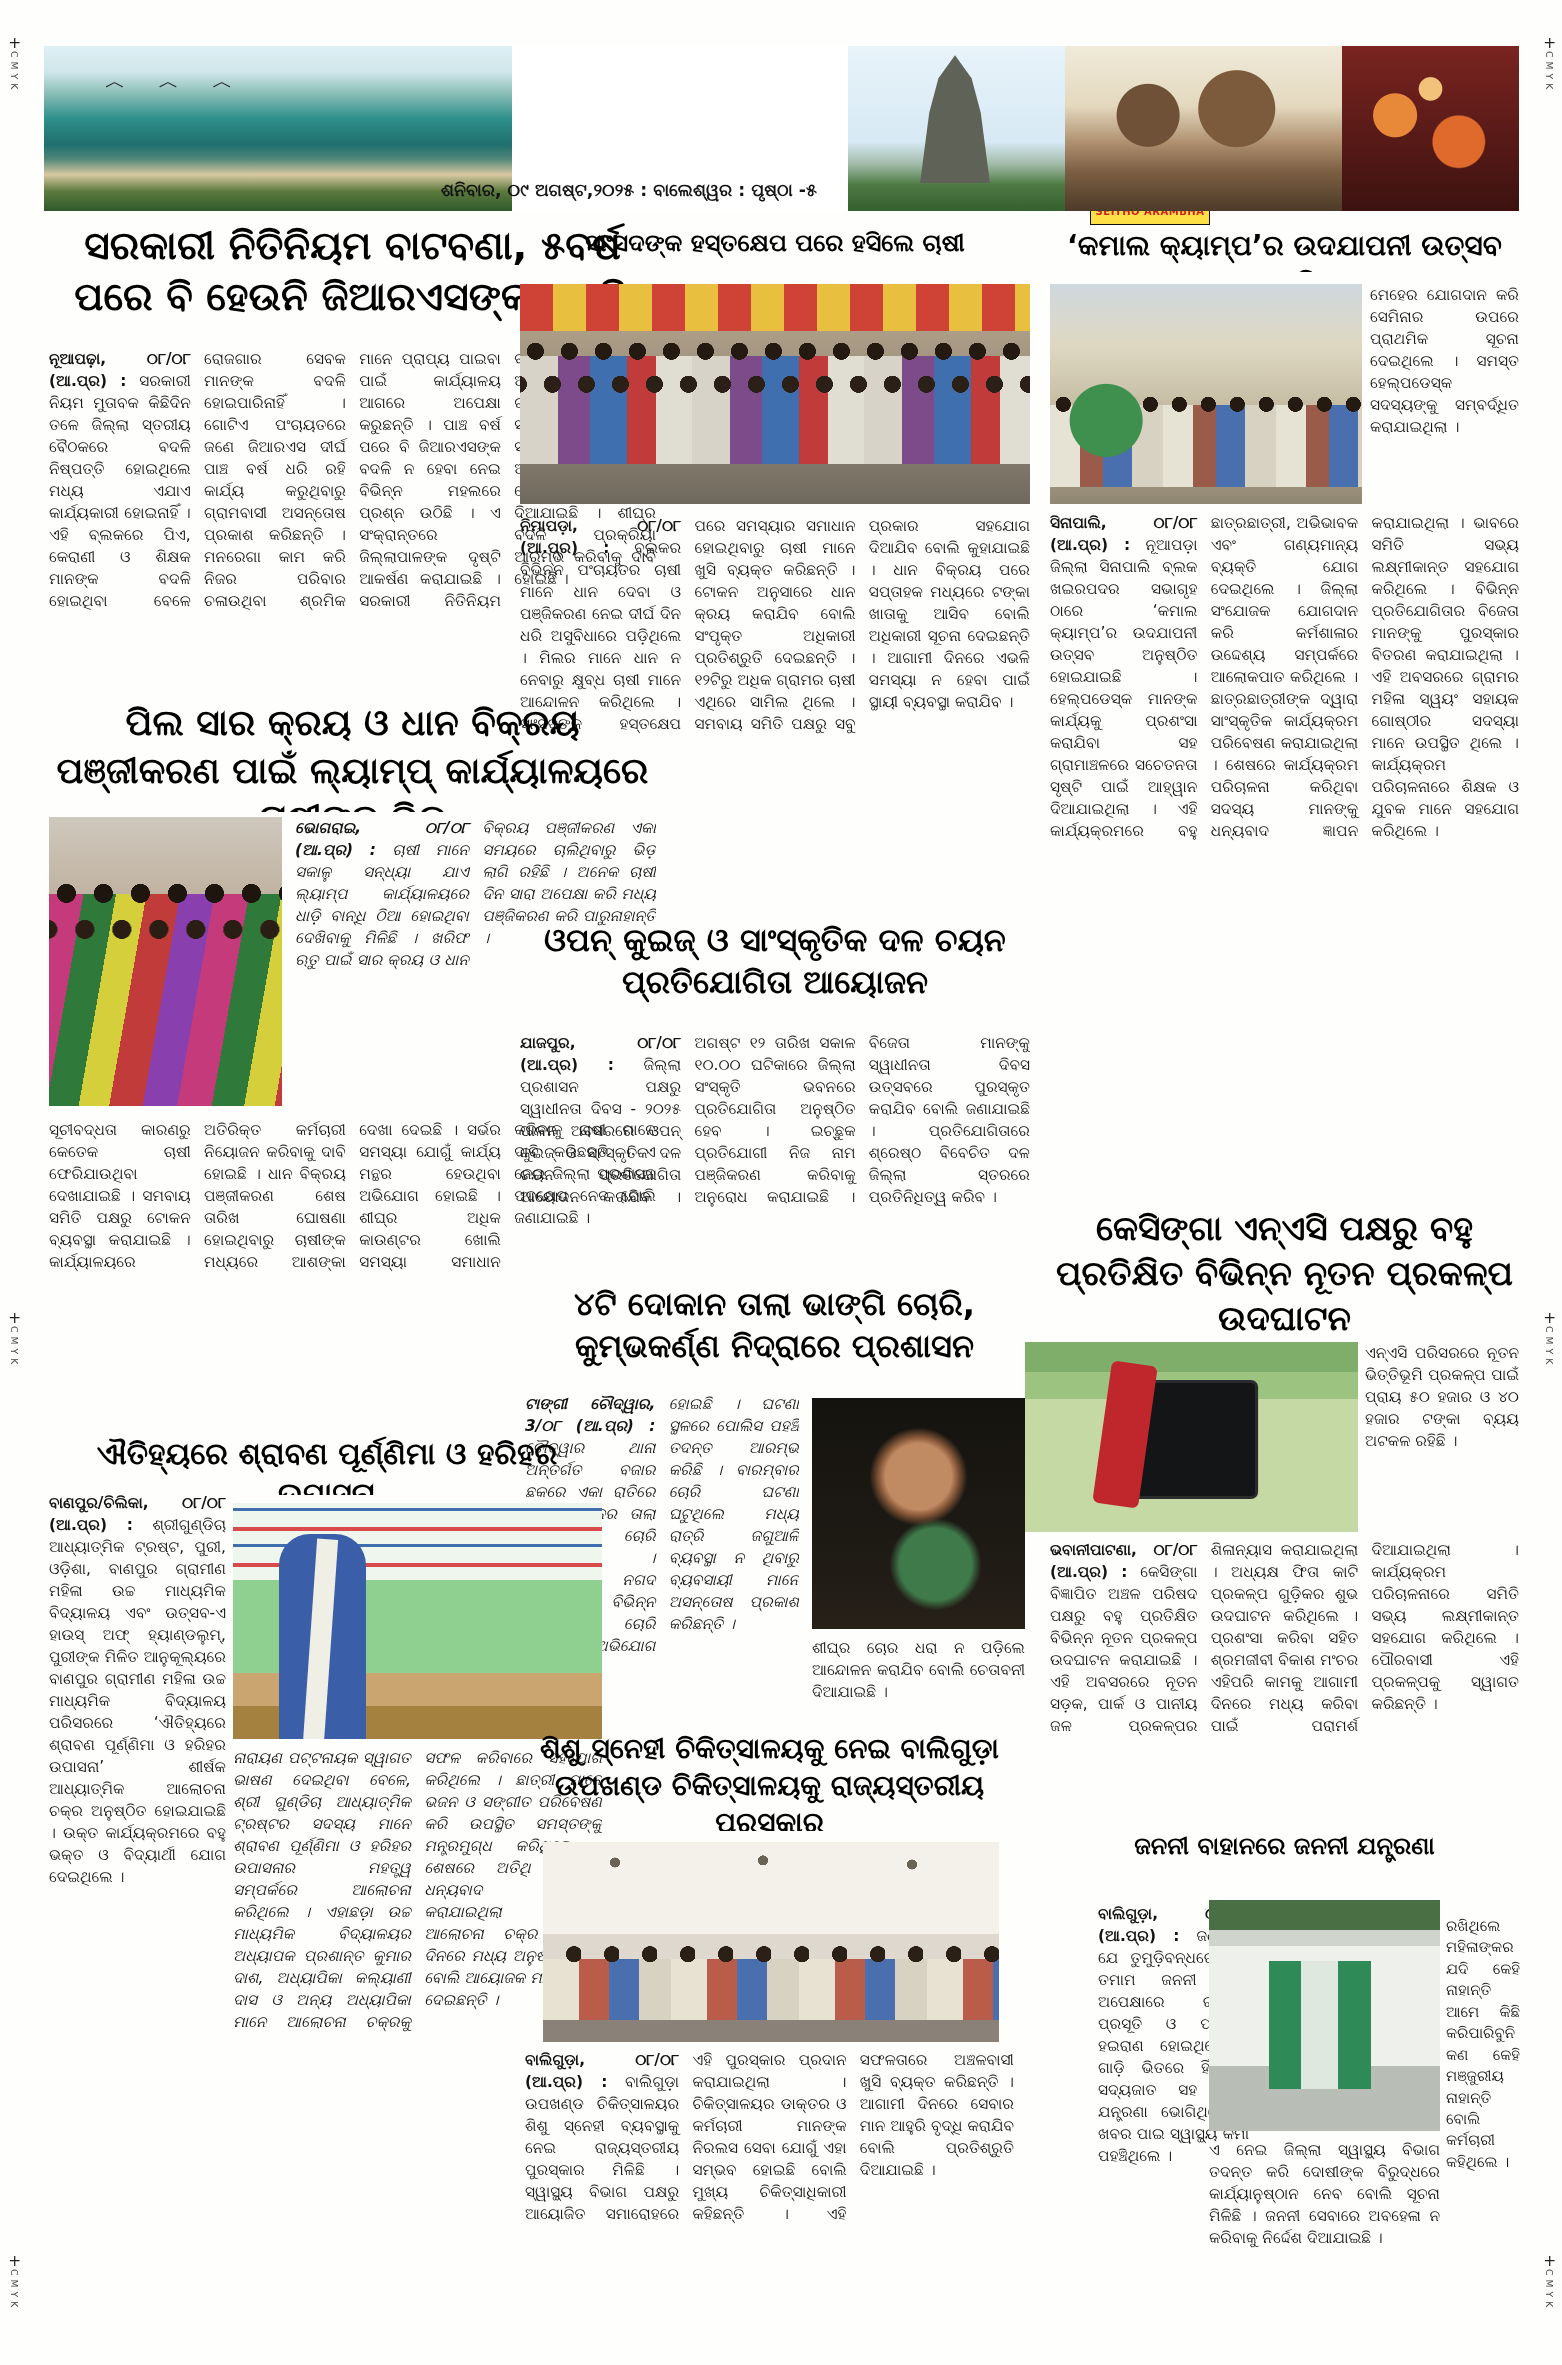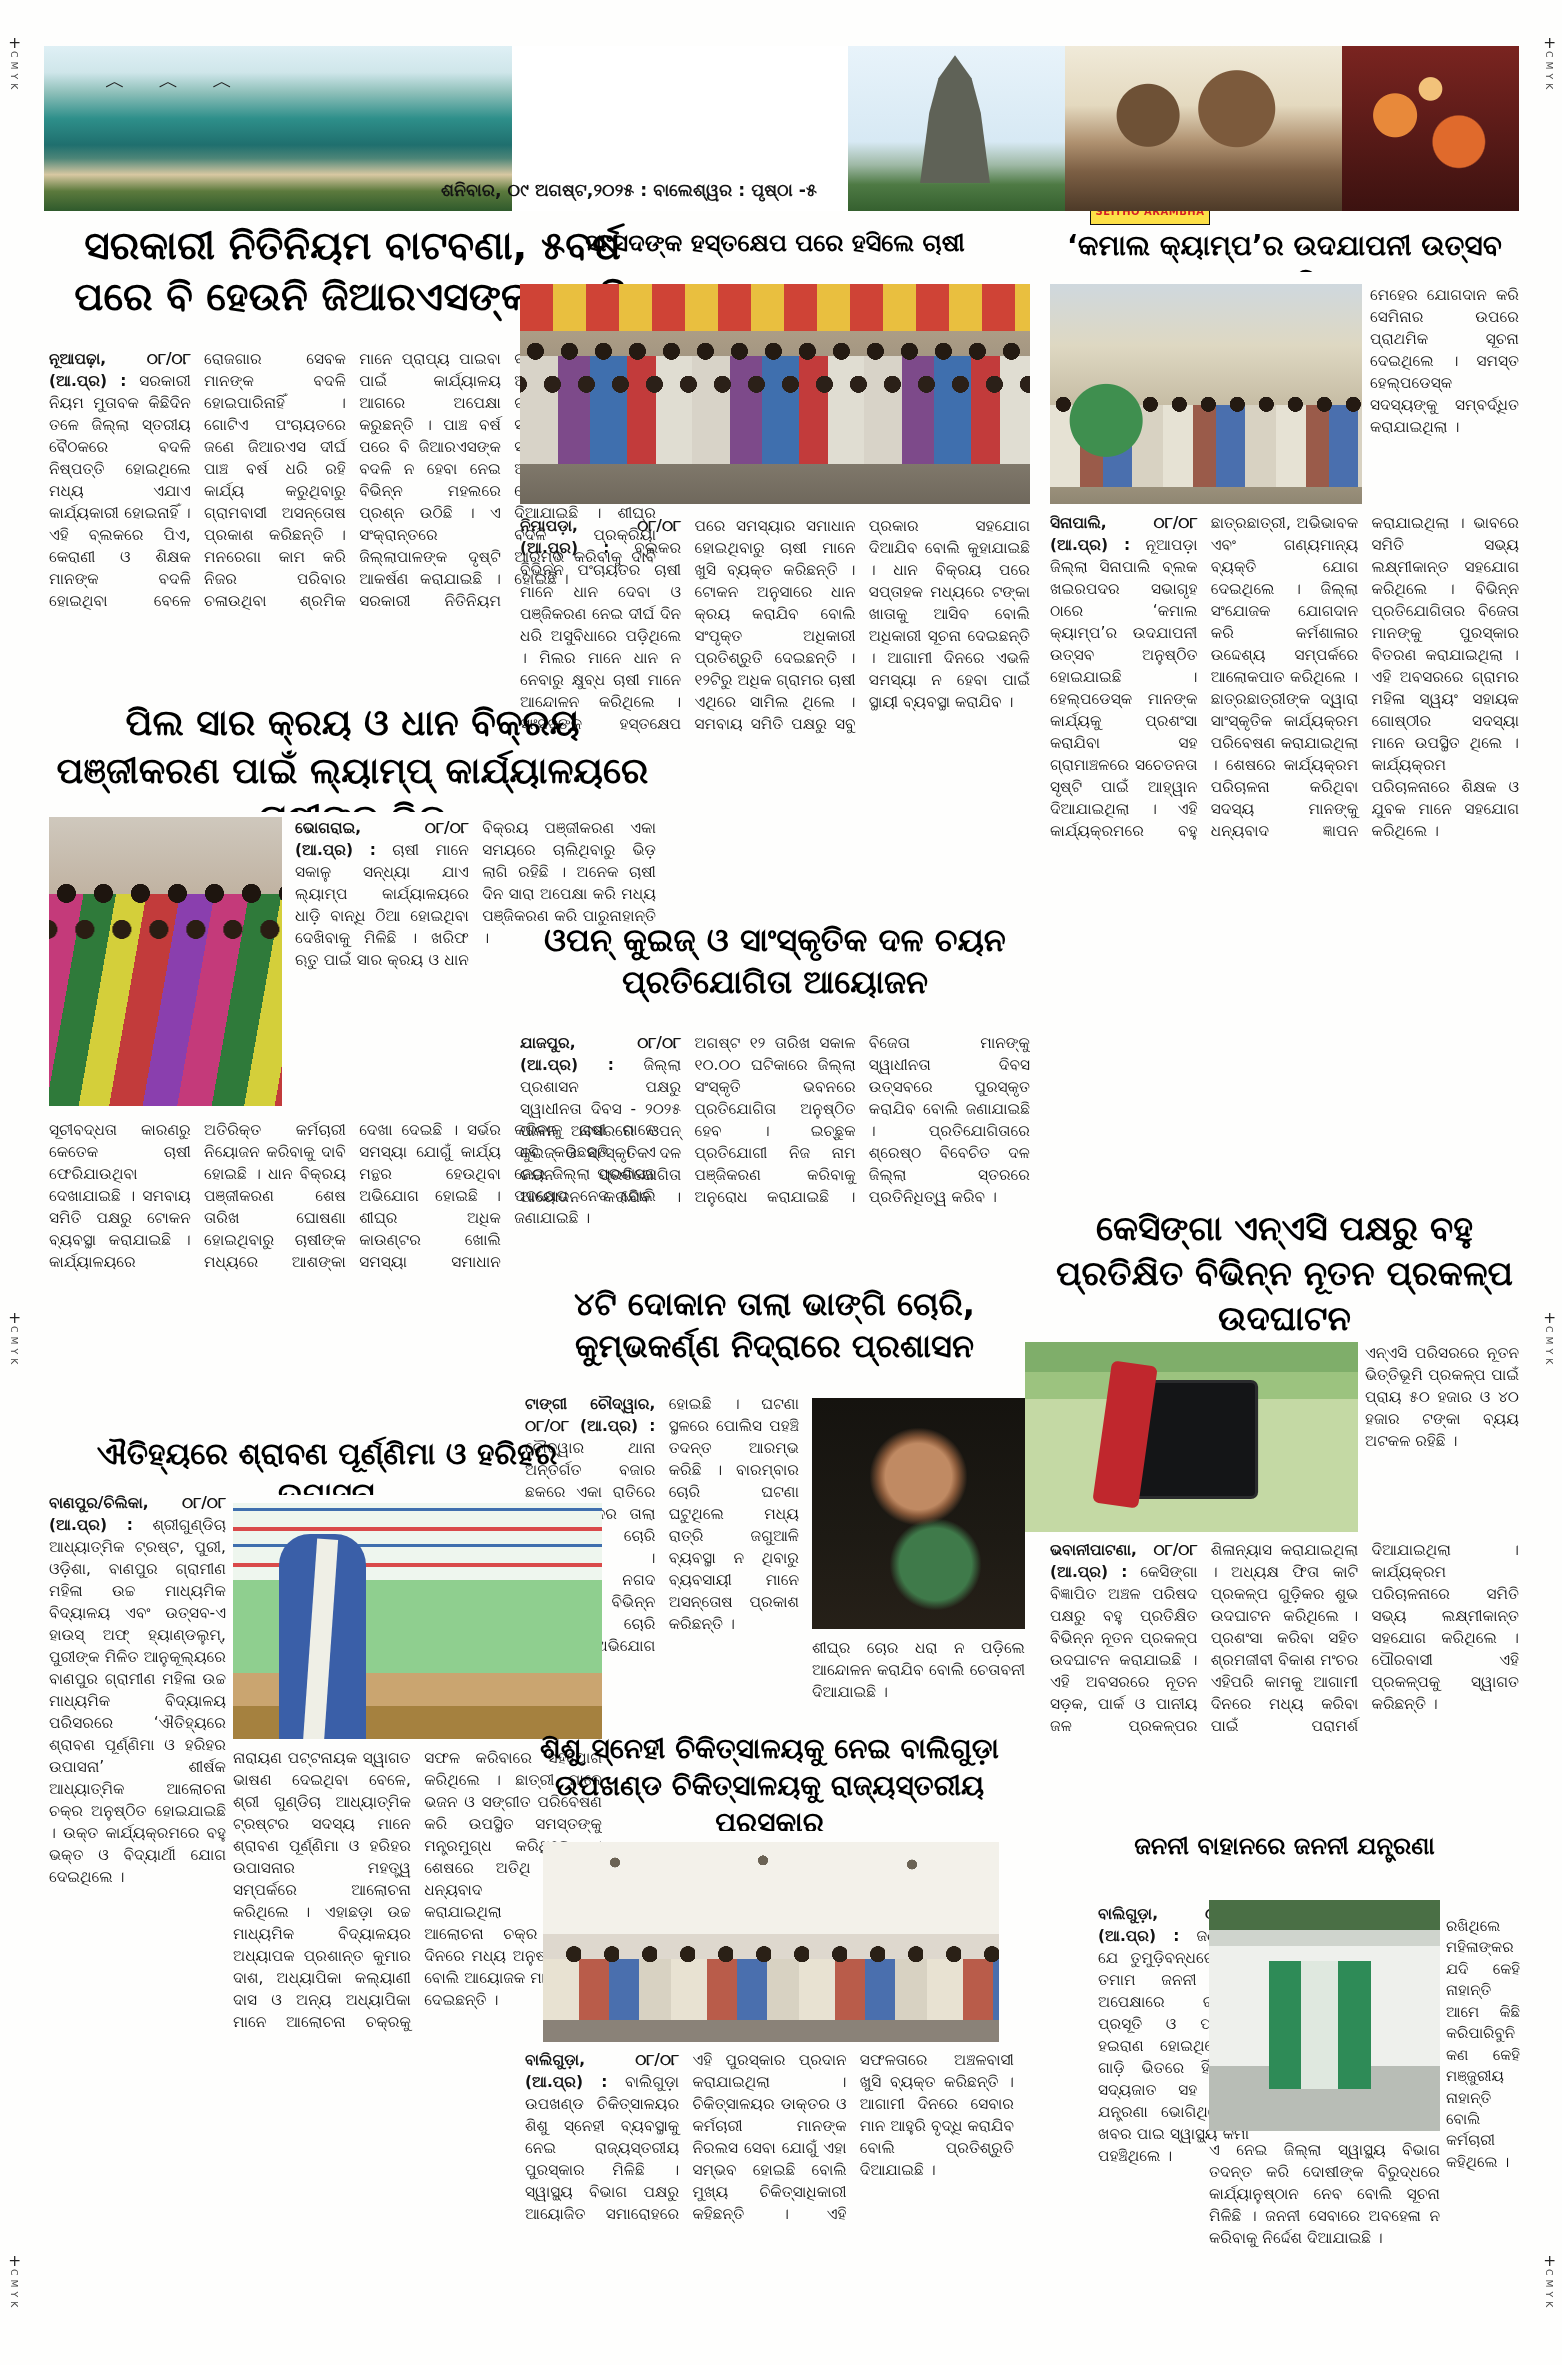--- a/index.html
+++ b/index.html
@@ -3,21 +3,21 @@
 <meta charset="utf-8">
 <style>
   html,body{margin:0;padding:0;}
   body{width:1563px;height:2366px;position:relative;background:#fefefd;
        font-family:"DejaVu Sans","Liberation Sans",sans-serif;color:#141414;}
   .abs{position:absolute;}
   .photo{position:absolute;overflow:hidden;background:#ccc;}
   .headline{position:absolute;font-weight:bold;color:#000;text-align:center;line-height:1.32;overflow:hidden;}
   .bodytxt{position:absolute;font-size:15.4px;line-height:1.43;text-align:justify;overflow:hidden;word-break:break-word;}
   .bodytxt b{font-weight:bold;}
-  .cols2{column-count:2;column-gap:13.3px;}
+  .cols2{column-count:2;column-gap:13.3px;font-style:italic;}
   .cols3{column-count:3;column-gap:13.3px;}
   .cols4{column-count:4;column-gap:13.3px;}
   .kicker{position:absolute;left:533px;top:49px;width:210px;height:25.6px;background:#000;color:#fff;
           font-size:18.4px;font-weight:bold;text-align:center;line-height:25.6px;}
   .mast-title{position:absolute;left:512px;top:66px;width:277px;height:97px;font-size:86px;font-weight:bold;
           text-align:center;line-height:1.05;color:#000;overflow:hidden;}
   .badge{position:absolute;left:578px;top:155px;width:118px;height:21.5px;background:#fde047;border:1.5px solid #111;
           color:#d41f26;font-size:10px;font-weight:bold;text-align:center;line-height:20.5px;letter-spacing:0.5px;}
   .mast-date{position:absolute;left:441px;top:180px;width:410px;height:23.6px;font-size:17.4px;font-weight:bold;text-align:left;}
   .regmark{position:absolute;width:17.4px;text-align:center;color:#8a2b2b;}
@@ -131,21 +131,21 @@
 <div class="bodytxt cols4" style="left:49px;top:1119px;width:607px;height:295px;">ସୂଚୀବଦ୍ଧତା କାରଣରୁ କେତେକ ଚାଷୀ ଫେରିଯାଉଥିବା ଦେଖାଯାଇଛି । ସମବାୟ ସମିତି ପକ୍ଷରୁ ଟୋକନ ବ୍ୟବସ୍ଥା କରାଯାଇଛି । କାର୍ଯ୍ୟାଳୟରେ ଅତିରିକ୍ତ କର୍ମଚାରୀ ନିୟୋଜନ କରିବାକୁ ଦାବି ହୋଇଛି । ଧାନ ବିକ୍ରୟ ପଞ୍ଜୀକରଣ ଶେଷ ତାରିଖ ଘୋଷଣା ହୋଇଥିବାରୁ ଚାଷୀଙ୍କ ମଧ୍ୟରେ ଆଶଙ୍କା ଦେଖା ଦେଇଛି । ସର୍ଭର ସମସ୍ୟା ଯୋଗୁଁ କାର୍ଯ୍ୟ ମନ୍ଥର ହେଉଥିବା ଅଭିଯୋଗ ହୋଇଛି । ଶୀଘ୍ର ଅଧିକ କାଉଣ୍ଟର ଖୋଲି ସମସ୍ୟା ସମାଧାନ କରିବାକୁ ଚାଷୀ ମାନେ ଦାବି କରିଛନ୍ତି । ଏ ନେଇ ଜିଲ୍ଲା ପ୍ରଶାସନ ପଦକ୍ଷେପ ନେବ ବୋଲି ଜଣାଯାଇଛି ।</div>
 
 <div class="headline" style="left:520px;top:919px;width:510px;height:100px;font-size:32px;">ଓପନ୍ କୁଇଜ୍ ଓ ସାଂସ୍କୃତିକ ଦଳ ଚୟନ ପ୍ରତିଯୋଗିତା ଆୟୋଜନ</div>
 <div class="bodytxt cols3" style="left:520px;top:1032px;width:510px;height:238px;">
   <b>ଯାଜପୁର, ୦୮/୦୮ (ଆ.ପ୍ର) :</b>
   <span>ଜିଲ୍ଲା ପ୍ରଶାସନ ପକ୍ଷରୁ ସ୍ୱାଧୀନତା ଦିବସ - ୨୦୨୫ ପାଳନ ଅବସରରେ ଓପନ୍ କୁଇଜ୍ ଓ ସାଂସ୍କୃତିକ ଦଳ ଚୟନ ପ୍ରତିଯୋଗିତା ଆୟୋଜନ କରାଯିବ । ଅଗଷ୍ଟ ୧୨ ତାରିଖ ସକାଳ ୧୦.୦୦ ଘଟିକାରେ ଜିଲ୍ଲା ସଂସ୍କୃତି ଭବନରେ ପ୍ରତିଯୋଗିତା ଅନୁଷ୍ଠିତ ହେବ । ଇଚ୍ଛୁକ ପ୍ରତିଯୋଗୀ ନିଜ ନାମ ପଞ୍ଜିକରଣ କରିବାକୁ ଅନୁରୋଧ କରାଯାଇଛି । ବିଜେତା ମାନଙ୍କୁ ସ୍ୱାଧୀନତା ଦିବସ ଉତ୍ସବରେ ପୁରସ୍କୃତ କରାଯିବ ବୋଲି ଜଣାଯାଇଛି । ପ୍ରତିଯୋଗିତାରେ ଶ୍ରେଷ୍ଠ ବିବେଚିତ ଦଳ ଜିଲ୍ଲା ସ୍ତରରେ ପ୍ରତିନିଧିତ୍ୱ କରିବ ।</span>
 </div>
 
 <div class="headline" style="left:525px;top:1283px;width:499px;height:100px;font-size:32px;">୪ଟି ଦୋକାନ ତାଲା ଭାଙ୍ଗି ଚୋରି, କୁମ୍ଭକର୍ଣ୍ଣ ନିଦ୍ରାରେ ପ୍ରଶାସନ</div>
 <div class="bodytxt cols2" style="left:525px;top:1393px;width:274px;height:325px;">
-  <b>ଟାଙ୍ଗୀ ଚୌଦ୍ୱାର, ୦୮/୦୮ (ଆ.ପ୍ର) :</b>
+  <b>ଟାଙ୍ଗୀ ଚୌଦ୍ୱାର, 3/୦୮ (ଆ.ପ୍ର) :</b>
   <span>ଚୌଦ୍ୱାର ଥାନା ଅନ୍ତର୍ଗତ ବଜାର ଛକରେ ଏକା ରାତିରେ ୪ଟି ଦୋକାନର ତାଲା ଭାଙ୍ଗି ଚୋରି ହୋଇଯାଇଛି । ଦୋକାନରୁ ନଗଦ ଟଙ୍କା ସହ ବିଭିନ୍ନ ସାମଗ୍ରୀ ଚୋରି ହୋଇଥିବା ଅଭିଯୋଗ ହୋଇଛି । ଘଟଣା ସ୍ଥଳରେ ପୋଲିସ ପହଞ୍ଚି ତଦନ୍ତ ଆରମ୍ଭ କରିଛି । ବାରମ୍ବାର ଚୋରି ଘଟଣା ଘଟୁଥିଲେ ମଧ୍ୟ ରାତ୍ରି ଜଗୁଆଳି ବ୍ୟବସ୍ଥା ନ ଥିବାରୁ ବ୍ୟବସାୟୀ ମାନେ ଅସନ୍ତୋଷ ପ୍ରକାଶ କରିଛନ୍ତି ।</span>
 </div>
 <div class="photo" style="left:812px;top:1398px;width:213px;height:231px;
      background:radial-gradient(circle at 50% 34%, #c08a63 0 33px, #8a5a3a 39px, transparent 49px),
                 radial-gradient(circle at 58% 72%, #3f7a4a 0 36px, transparent 46px),
                 linear-gradient(180deg,#15130f 0%,#1d1a14 60%,#262018 100%);"></div>
 <div class="bodytxt" style="left:812px;top:1637px;width:213px;height:82px;">ଶୀଘ୍ର ଚୋର ଧରା ନ ପଡ଼ିଲେ ଆନ୍ଦୋଳନ କରାଯିବ ବୋଲି ଚେତାବନୀ ଦିଆଯାଇଛି ।</div>
 
 <div class="headline" style="left:1050px;top:1206px;width:469px;height:128px;font-size:34px;">କେସିଙ୍ଗା ଏନ୍ଏସି ପକ୍ଷରୁ ବହୁ ପ୍ରତିକ୍ଷିତ ବିଭିନ୍ନ ନୂତନ ପ୍ରକଳ୍ପ ଉଦଘାଟନ</div>
 <div class="photo" style="left:1025px;top:1342px;width:333px;height:190px;

